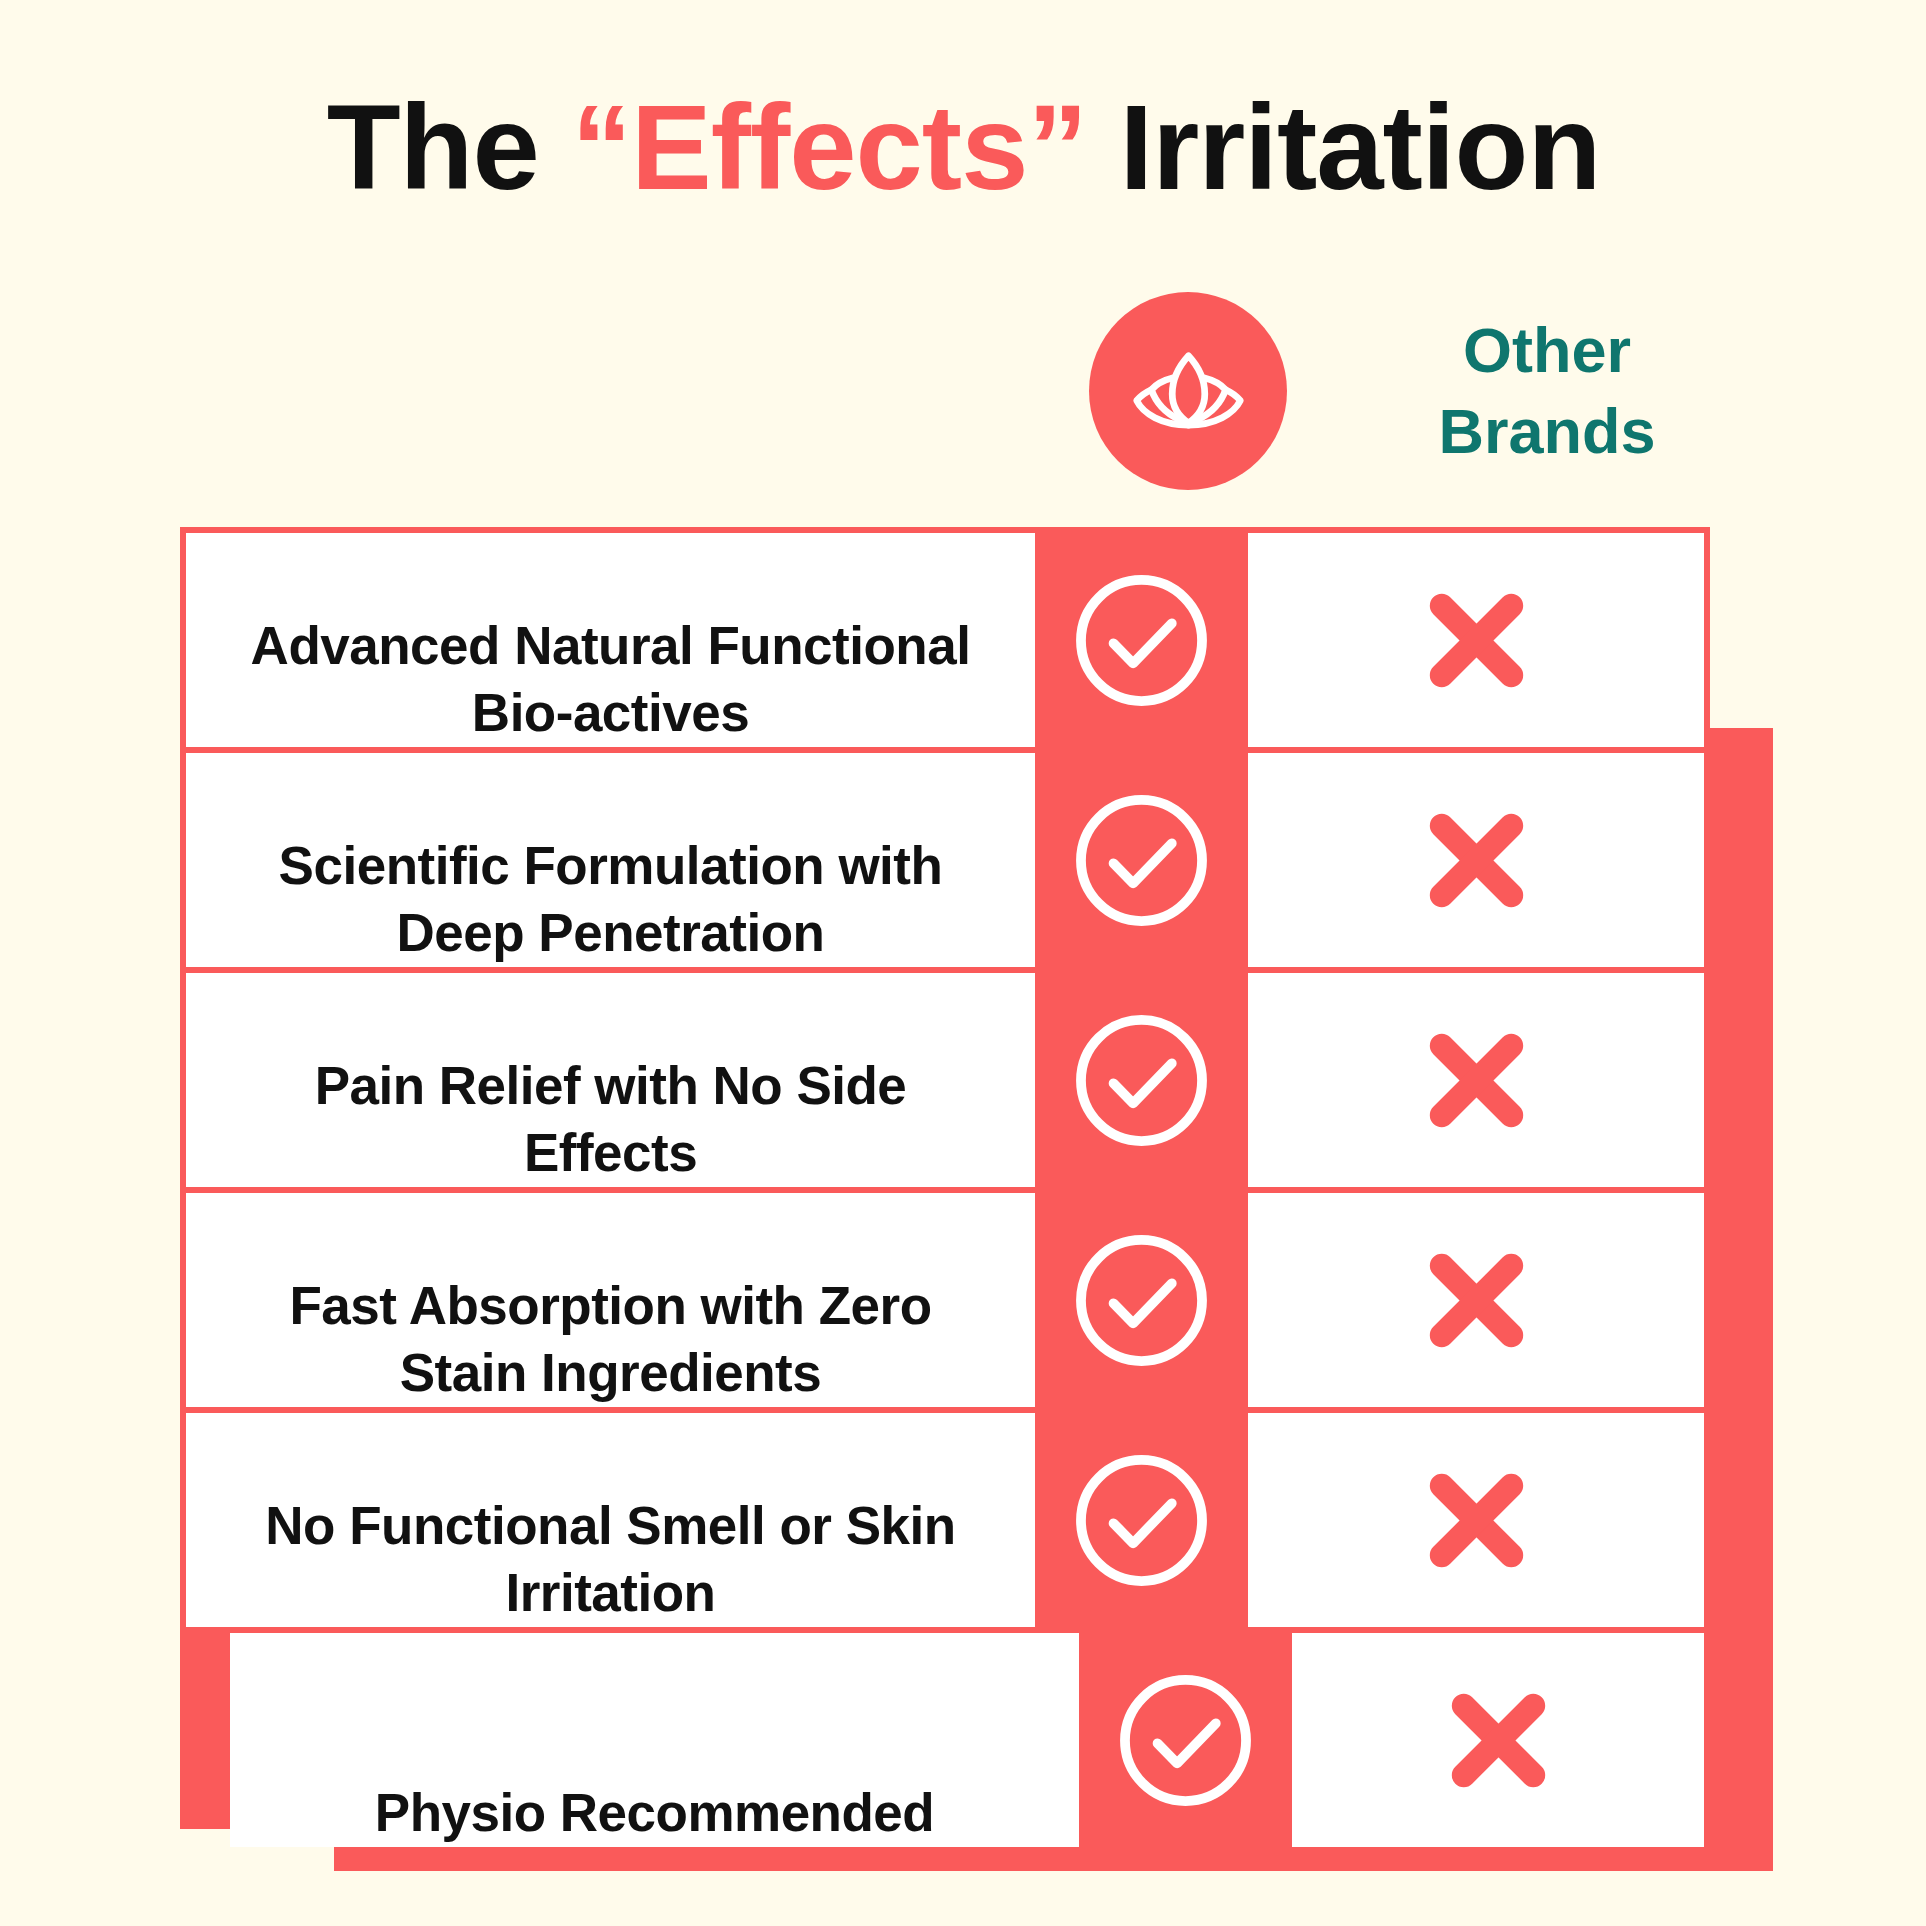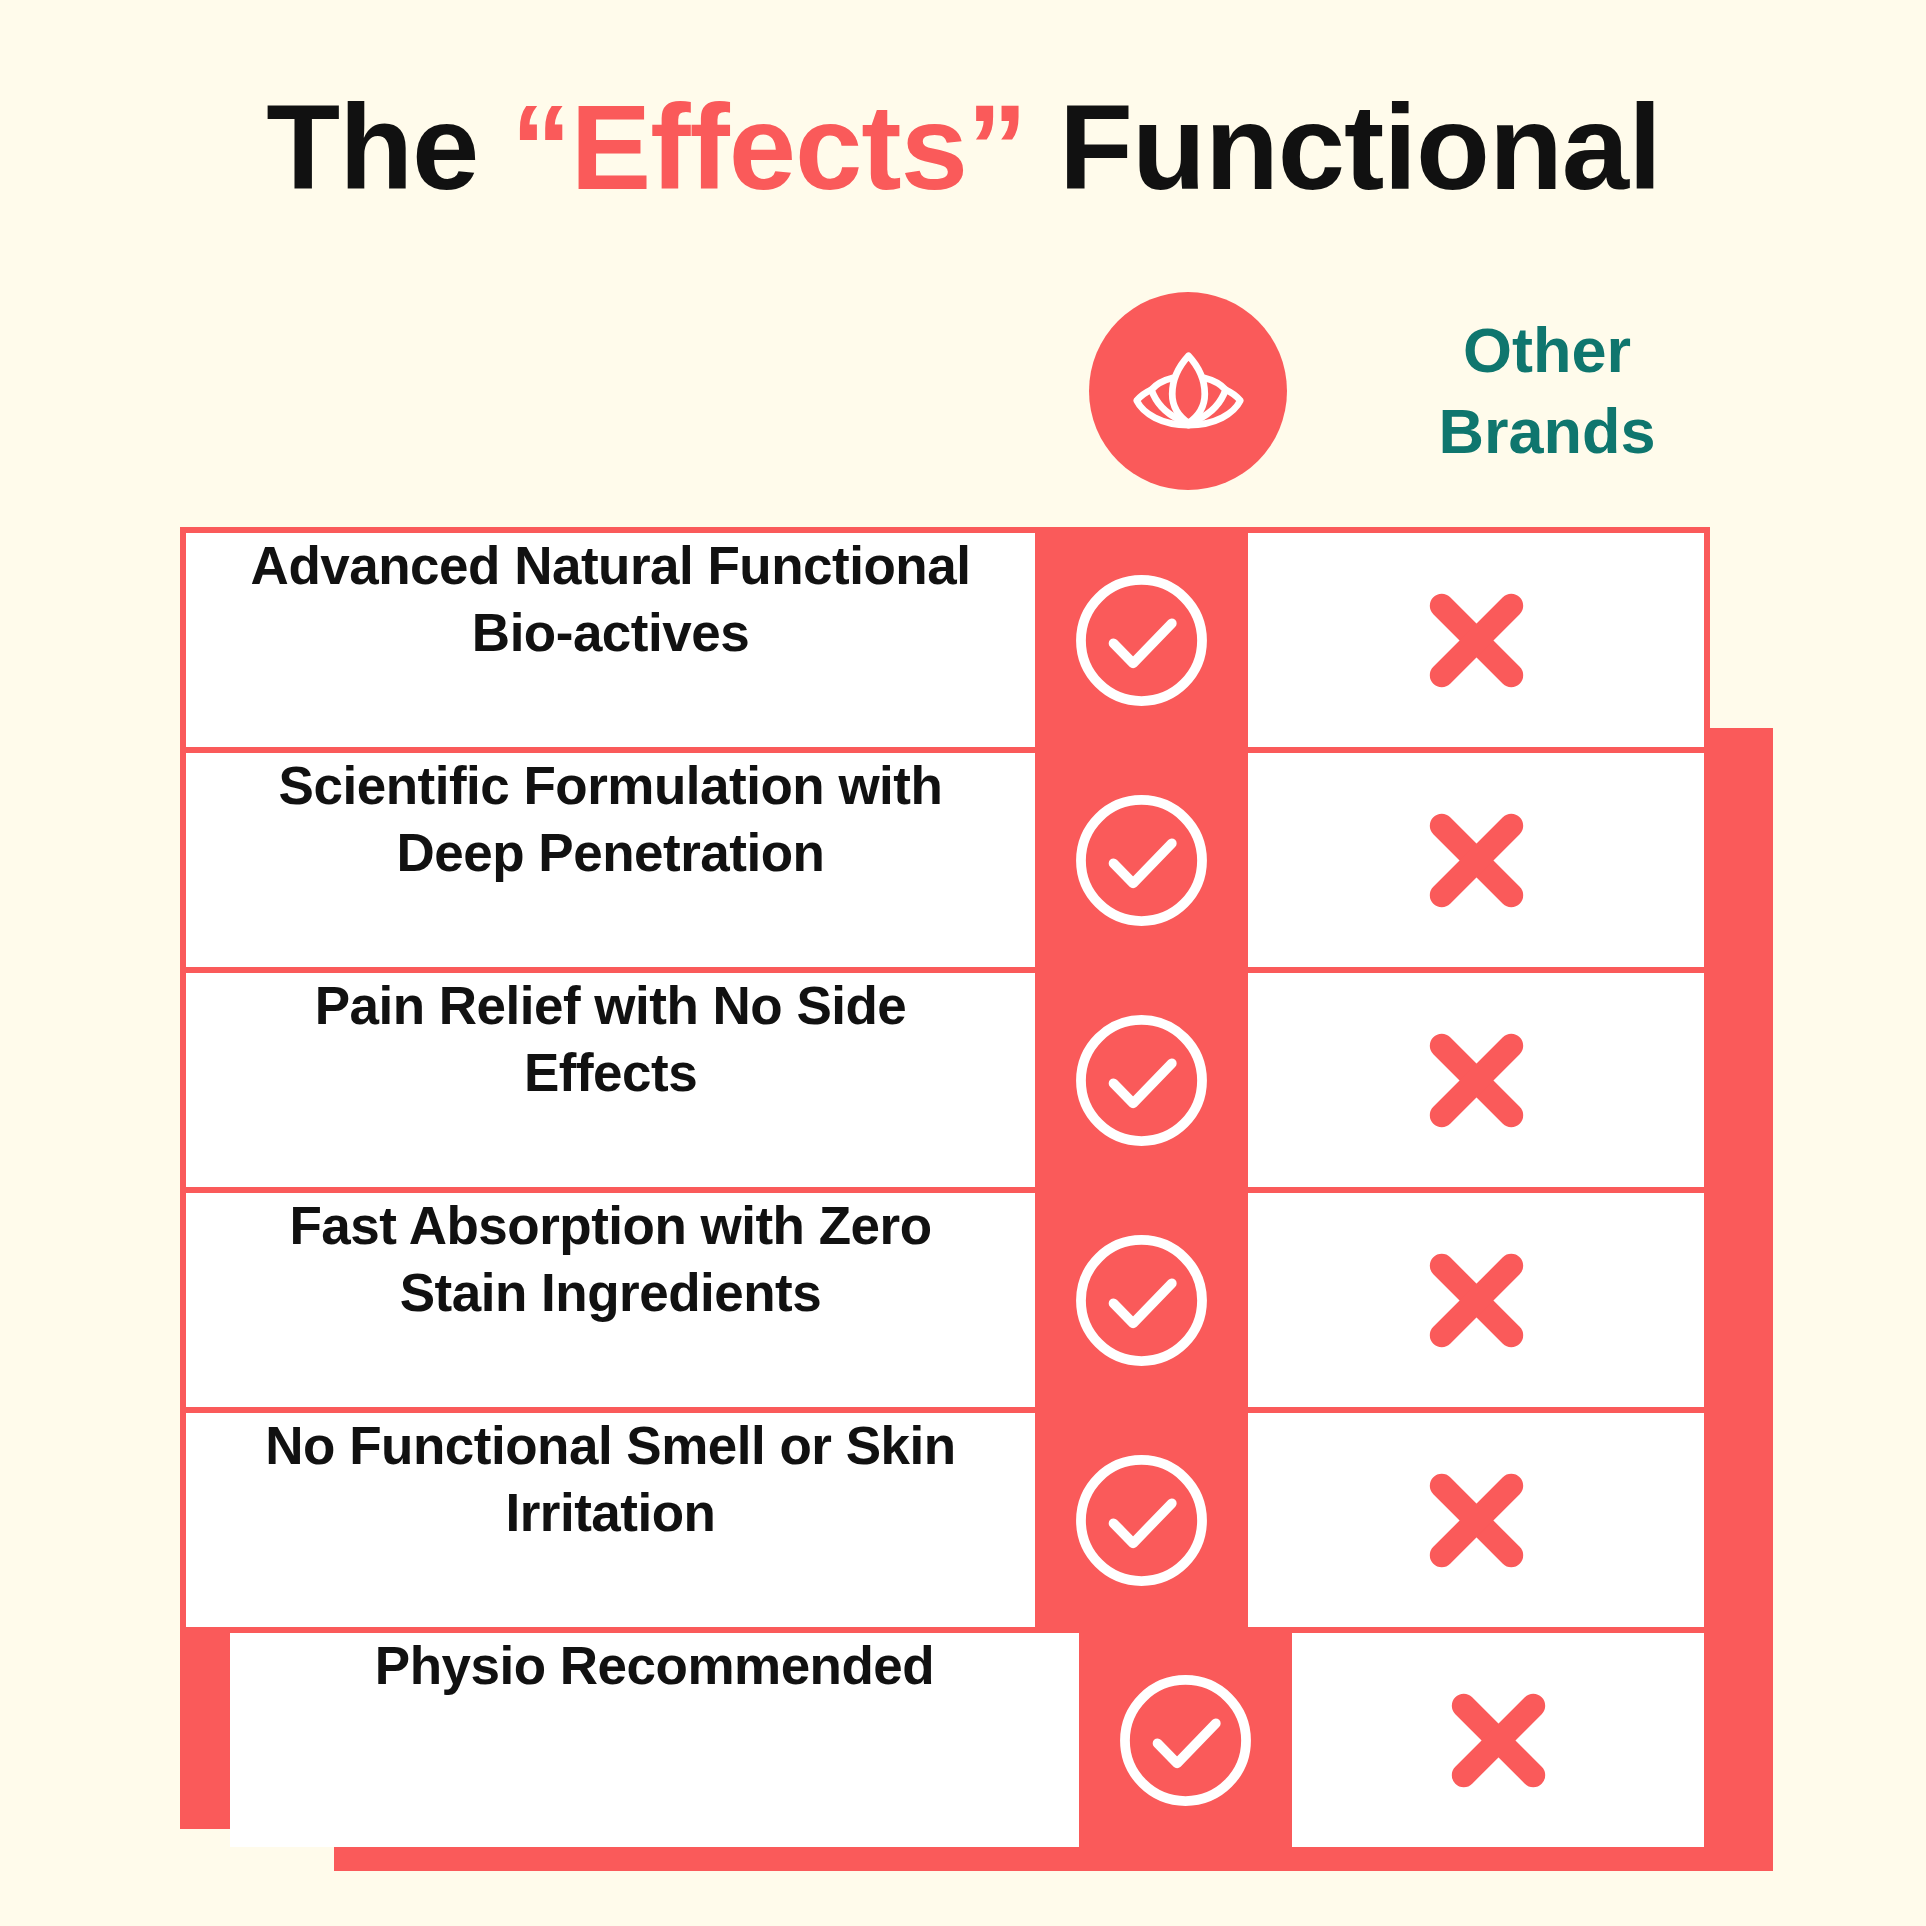--- a/index.html
+++ b/index.html
@@ -78,21 +78,21 @@
     display:flex;
     height:214px;
     margin-bottom:6px;
   }
   .trow:last-child { margin-bottom:0;margin-left:44px; }
 
   .cell-feature {
     flex:0 0 849px;
     background:#FFFFFF;
     display:flex;
-    align-items:flex-start;
+    align-items:flex-end;
     justify-content:center;
     text-align:center;
     padding:0 40px;
   }
   .cell-feature .feature-text {
     font-size:53px;
     font-weight:700;
     color:#111111;
     line-height:1.26;
     letter-spacing:-0.5px;
@@ -112,21 +112,21 @@
     background:#FFFFFF;
     display:flex;
     align-items:center;
     justify-content:center;
   }
   .cell-cross svg { width:139px; height:139px; display:block; }
 </style>
 </head>
 <body>
 
-<h1 id="title"><span>The </span><span class="accent">“Effects”</span><span> Functional</span></h1>
+<h1 id="title"><span>The </span><span class="accent">“Effects”</span><span> Irritation</span></h1>
 
 <div id="header-band">
   <div id="brand-logo">
     <svg viewBox="0 0 64 64" fill="none" stroke="#FFFFFF" stroke-width="3.4" stroke-linecap="round" stroke-linejoin="round">
       <path d="M32 14c-6 6.5-8.2 13-8.2 19.2 0 6.1 3.2 11.2 8.2 14.6 5-3.4 8.2-8.5 8.2-14.6C40.2 27 38 20.5 32 14z"></path>
       <path d="M23.9 25.2c-5.2 1.3-8.6 3.6-10.6 5.9 2 5.8 6.6 11.6 14.1 15.1"></path>
       <path d="M40.1 25.2c5.2 1.3 8.6 3.6 10.6 5.9-2 5.8-6.6 11.6-14.1 15.1"></path>
       <path d="M13.3 31.1C9.4 32.9 7.1 35 5.9 36.6c3.2 6.5 12.5 12.3 26.1 12.3"></path>
       <path d="M50.7 31.1c3.9 1.8 6.2 3.9 7.4 5.5-3.2 6.5-12.5 12.3-26.1 12.3"></path>
     </svg>

